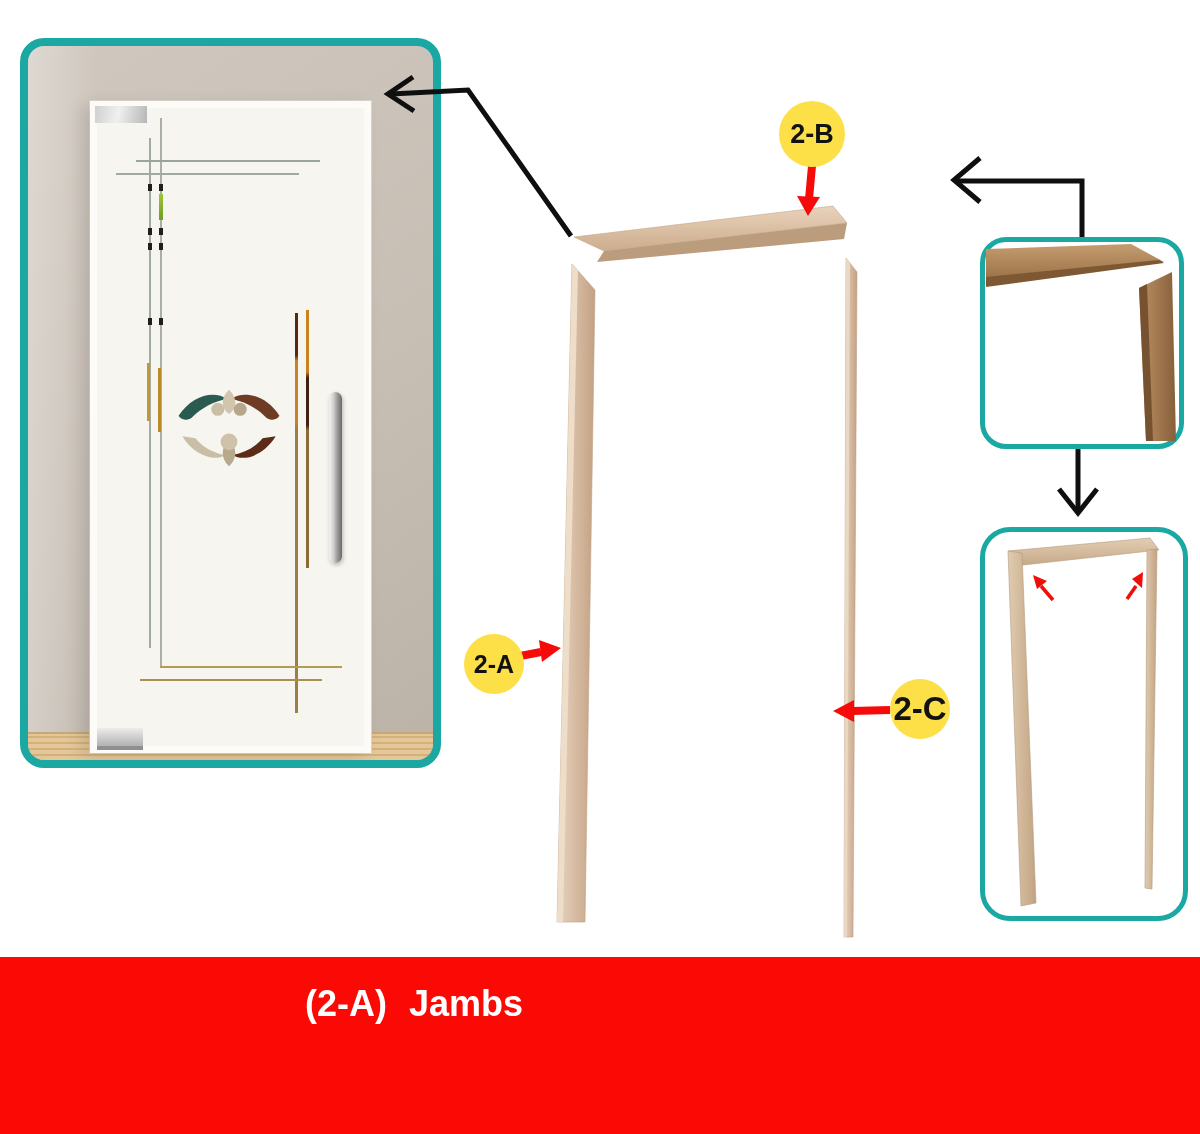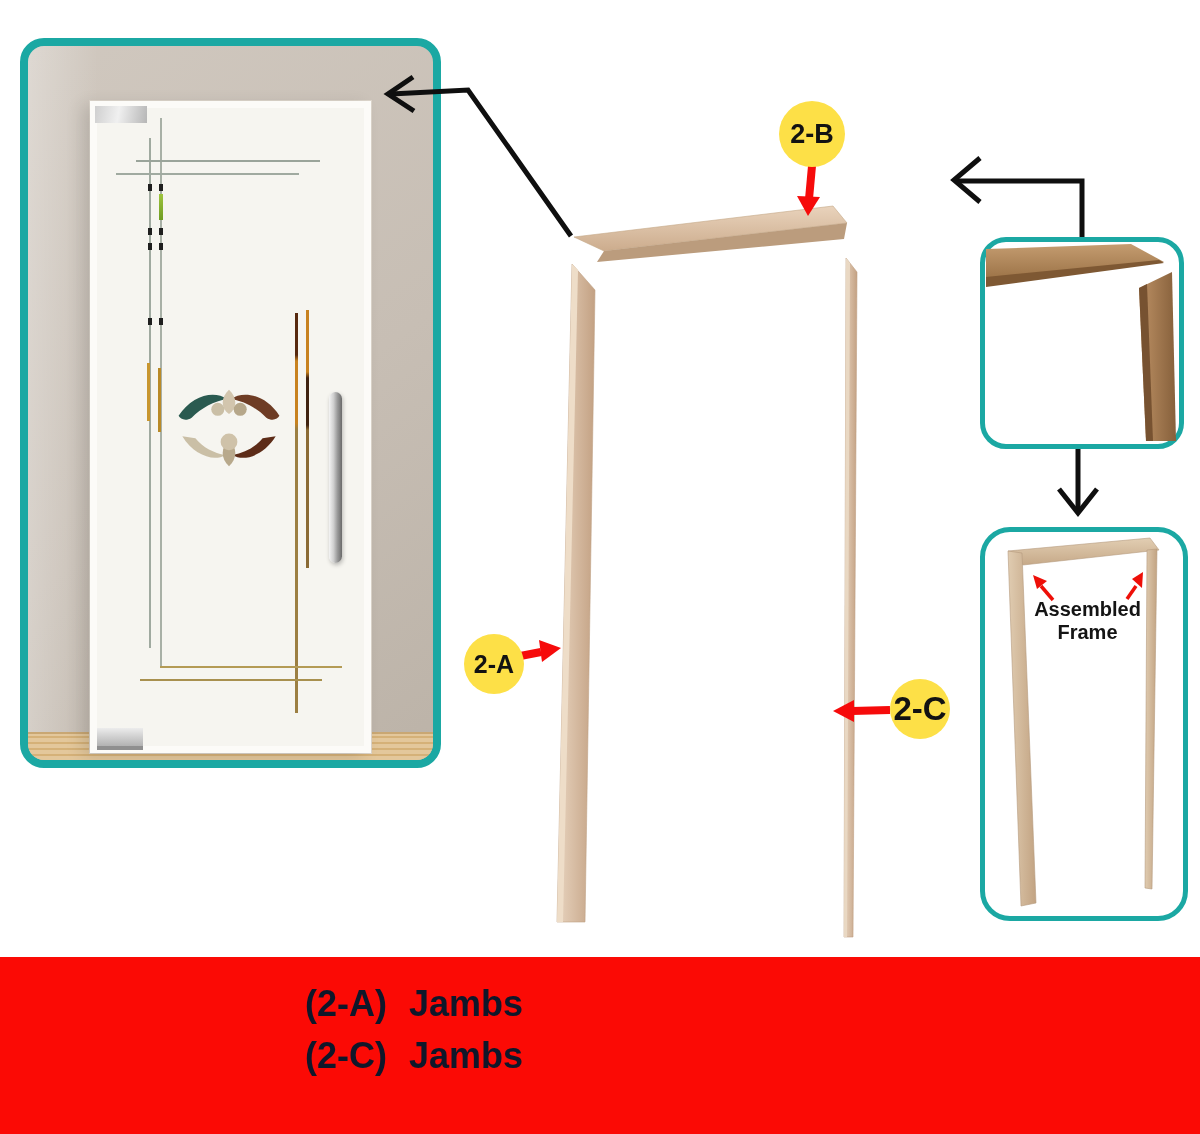--- a/index.html
+++ b/index.html
@@ -83,21 +83,21 @@
   .m-c{left:890px;top:679px;width:60px;height:60px;font-size:33px;}
   
   .banner{
     position:absolute;left:0;top:957px;width:1200px;height:177px;
     background:#fb0a05;z-index:1;
   }
   .legend{
     position:absolute;left:305px;top:27px;display:flex;flex-direction:column;gap:12px;
   }
   .legend-row{display:flex;align-items:baseline;
-    font-weight:bold;font-size:36px;line-height:40px;color:#0f172a;}
+    font-weight:bold;font-size:36px;line-height:40px;color:#ffffff;}
   .legend-code{display:inline-block;min-width:104px;}
 </style>
 </head>
 <body>
 
 <div class="canvas">
 
   <div class="door-card">
     <div class="wall-glow"></div>
     <div class="floor"></div>
@@ -134,24 +134,20 @@
         <path d="M110,56 C98,76 76,84 64,76 C76,74 88,68 96,58 Z" fill="#5d2c18"></path>
         <path d="M60,88 C69,80 69,68 60,60 C51,68 51,80 60,88 Z" fill="#b8a98c"></path>
         <circle cx="60" cy="62" r="9" fill="#cfc2a9"></circle>
       </svg>
     </div>
   </div>
 
   <div class="corner-card"></div>
 
   <div class="assembled-card"></div>
-  <div class="assembled-caption">
-    <div>Assembled</div>
-    <div>Frame</div>
-  </div>
 
   <svg class="overlay" width="1200" height="1134" viewBox="0 0 1200 1134">
     <defs>
       <linearGradient id="gHead" x1="0" y1="0" x2="0" y2="1">
         <stop offset="0" stop-color="#e9d3bc"></stop>
           <stop offset="1" stop-color="#ccac8d"></stop>
       </linearGradient>
       <linearGradient id="gLeg" x1="0" y1="0" x2="1" y2="0">
         <stop offset="0" stop-color="#e8d4bf"></stop>
           <stop offset="1" stop-color="#c3a183"></stop>
@@ -222,20 +218,16 @@
   <div class="marker m-c">
     <span>2-C</span>
   </div>
 
   <div class="banner">
     <div class="legend">
       <div class="legend-row">
         <span class="legend-code">(2-A)</span>
         <span class="legend-name">Jambs</span>
       </div>
-      <div class="legend-row">
-        <span class="legend-code">(2-C)</span>
-        <span class="legend-name">Jambs</span>
-      </div>
     </div>
   </div>
 
 </div>
 
 </body></html>

